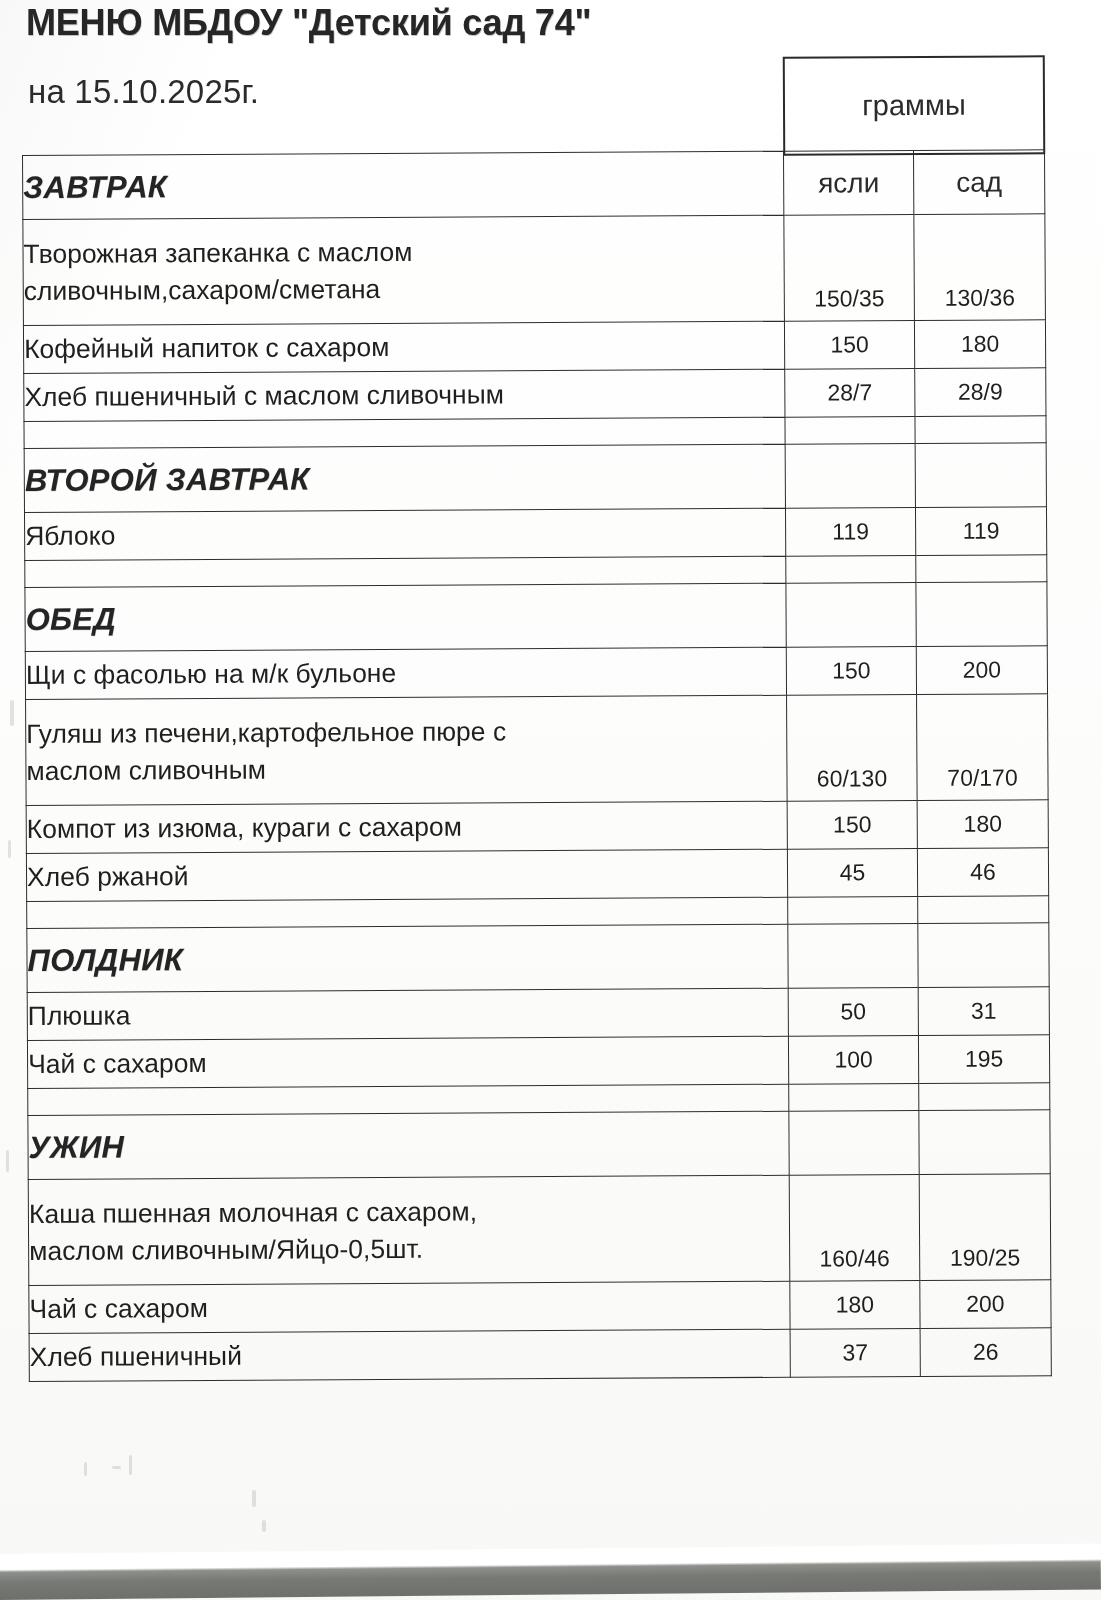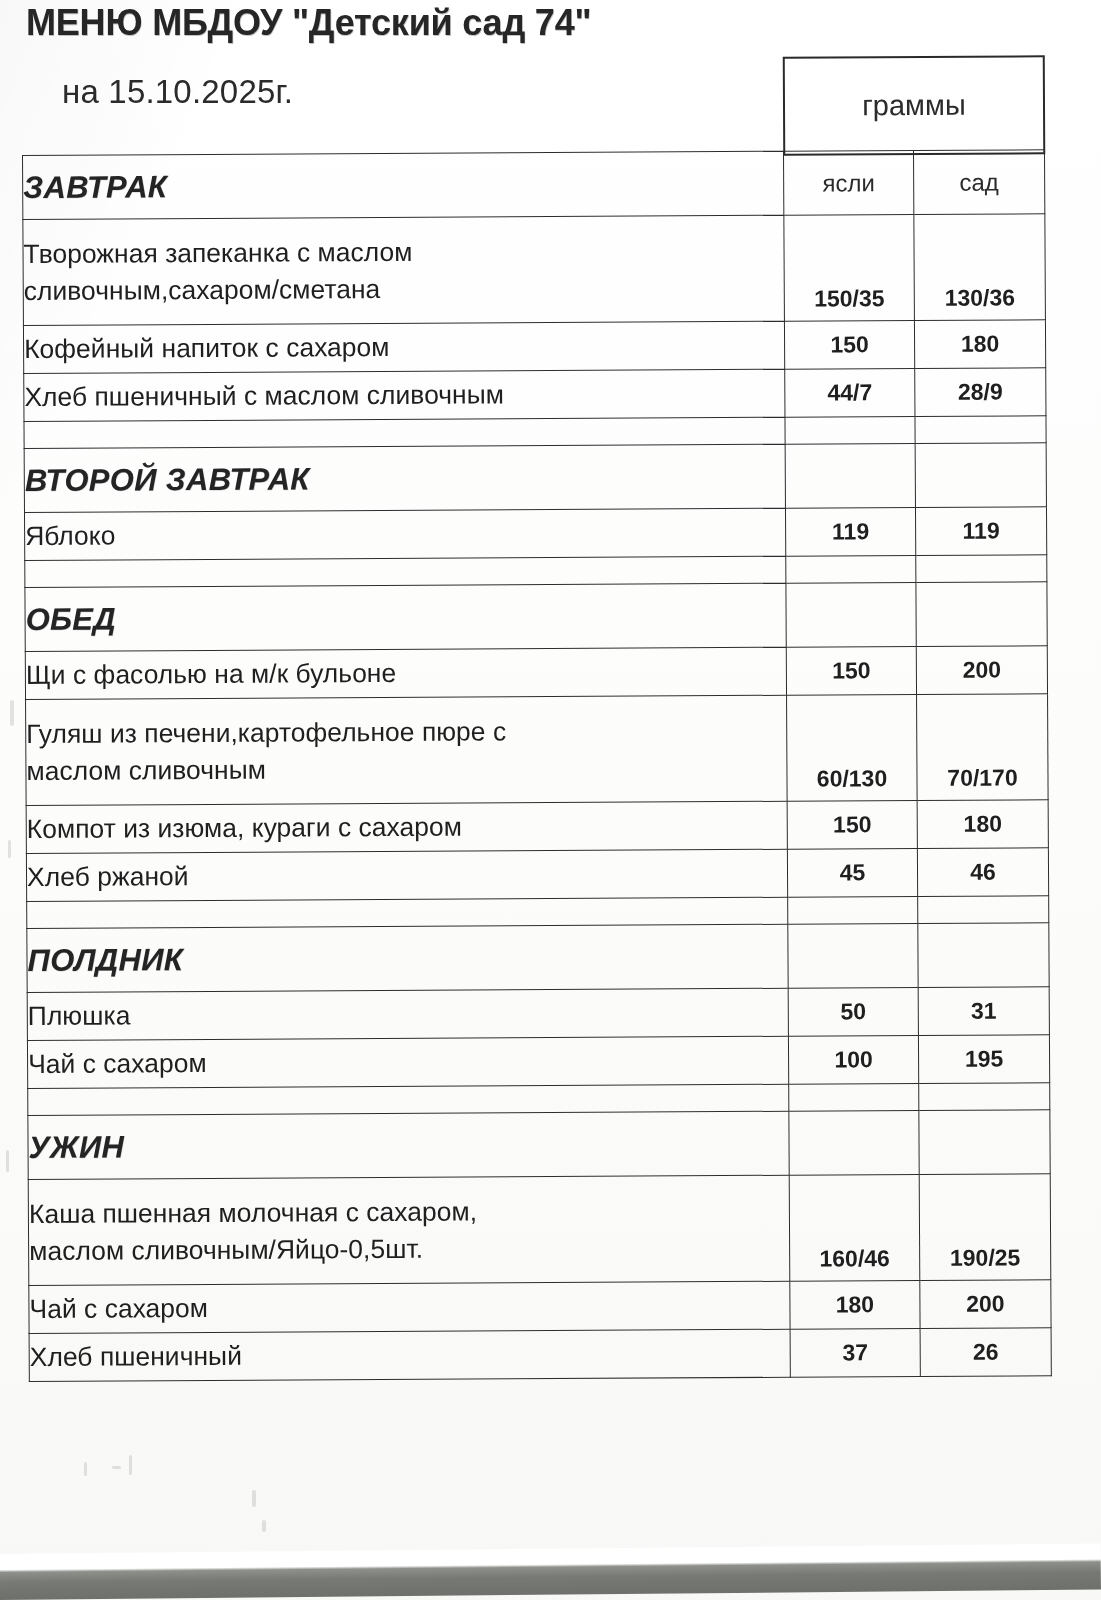--- a/index.html
+++ b/index.html
@@ -65,21 +65,20 @@
   }
   .subline {
     position: absolute;
     left: 28px;
     top: 73px;
     font-size: 33px;
     font-weight: 400;
     letter-spacing: 0.2px;
     white-space: nowrap;
     color: #2b2b2b;
-    margin-left: 34px;
   }
 
   
   .grammy-box {
     position: absolute;
     left: 783px;
     top: 56px;
     width: 262px;
     height: 99px;
     border: 2px solid #2a2a2a;
@@ -112,21 +111,21 @@
     vertical-align: middle;
     background: transparent;
   }
   .c-name  { width: 761px; }
   .c-yasli { width: 130px; }
   .c-sad   { width: 131px; }
 
   .hdr-cell {
     height: 58px;
     text-align: center;
-    font-size: 24px;
+    font-size: 28px;
     color: #2b2b2b;
   }
 
   .sec-row td { height: 63px; }
   .sec-title {
     font-size: 31px;
     font-weight: 700;
     font-style: italic;
     letter-spacing: 0.3px;
     padding-left: 12px;
@@ -144,21 +143,20 @@
     font-size: 26.5px;
     padding-left: 11px;
     line-height: 1.38;
     color: #1f1f1f;
     white-space: pre-line;
   }
   .qty {
     text-align: center;
     font-size: 23px;
     color: #1f1f1f;
-    font-weight: bold;
   }
   .qty.lower { vertical-align: bottom; padding-bottom: 8px; }
 </style>
 </head>
 <body>
 
 <div class="paper"></div>
 
 <div class="smudge" style="left:84px; top:1462px; width:3px; height:14px;"></div>
 <div class="smudge" style="left:112px; top:1466px; width:9px; height:3px;"></div>
@@ -197,21 +195,21 @@
           <td class="qty lower">150/35</td>
           <td class="qty lower">130/36</td>
         </tr>
         <tr class="dish-row">
           <td class="dish-name">Кофейный напиток  с сахаром</td>
           <td class="qty">150</td>
           <td class="qty">180</td>
         </tr>
         <tr class="dish-row">
           <td class="dish-name">Хлеб пшеничный с маслом сливочным</td>
-          <td class="qty">44/7</td>
+          <td class="qty">28/7</td>
           <td class="qty">28/9</td>
         </tr>
         <tr class="spacer-row">
           <td></td>
           <td></td>
           <td></td>
         </tr>
         <tr class="sec-row">
           <td class="sec-title">ВТОРОЙ ЗАВТРАК</td>
           <td></td>

